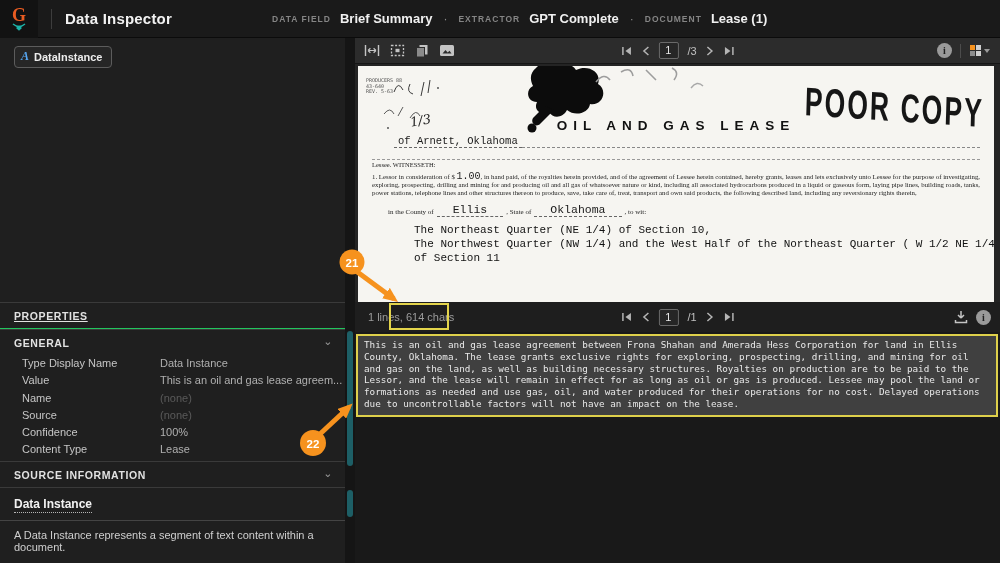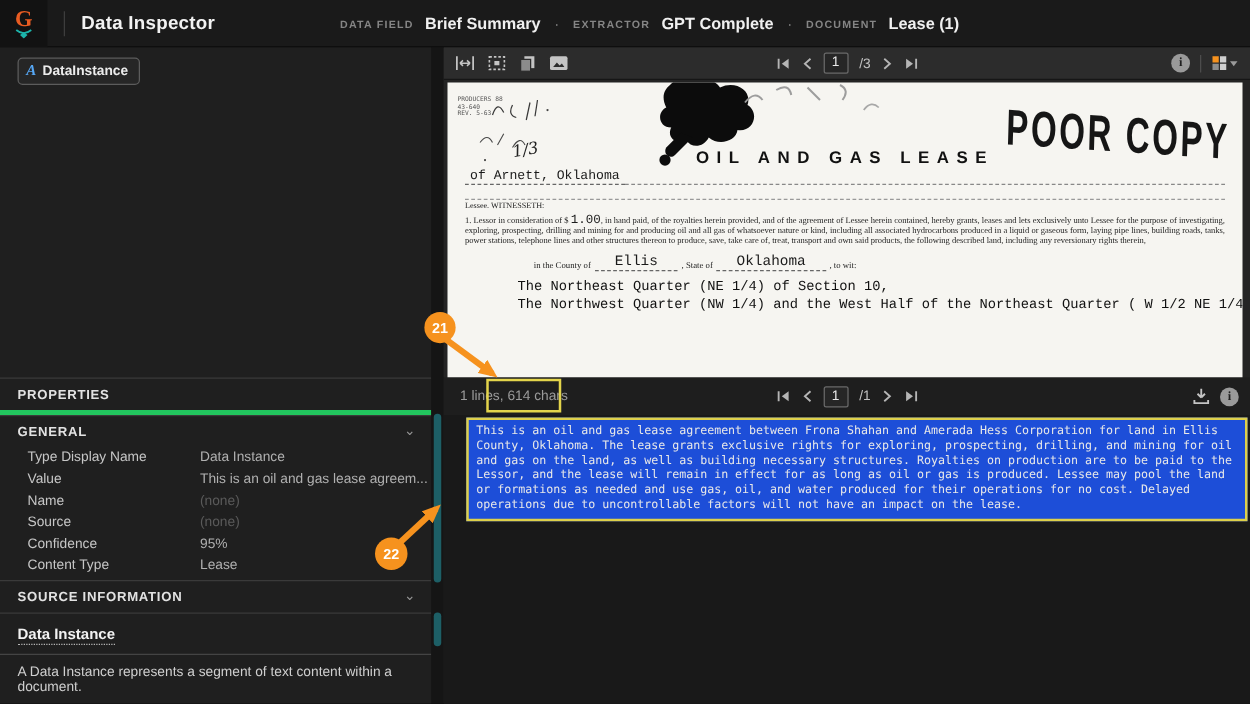--- a/index.html
+++ b/index.html
@@ -85,21 +85,21 @@
   .fp-amt { font-family:"Liberation Mono", monospace; font-size:10px; }
   .county-line { margin-top:5px; }
   .typed-big { font-family:"Liberation Mono", monospace; font-size:11.5px; border-bottom:1px dashed #666; padding:0 16px; }
   .legal { margin:6px 16px 0 42px; font-family:"Liberation Mono", monospace; font-size:11px; line-height:14px;
     color:#111; white-space:nowrap; }
   
   .stats-row { position:relative; height:30px; background:#1e1e1e; display:flex; align-items:center; }
   .stats-text { font-size:11px; color:#9b9b9b; padding-left:13px; }
   
   .summary-area { flex:1; background:#191919; position:relative; }
-  .summary-box { margin:2px 2px 0 18px; border:2px solid #ded04b; background:#1d4ed8;
+  .summary-box { margin:2px 2px 0 1px; border:2px solid #ded04b; background:#404040;
     padding:3px 6px 5px; font-family:"DejaVu Sans Mono", monospace; font-size:9.3px;
     line-height:11.8px; color:#e8e8e8; }
   
   .overlay { position:absolute; left:0; top:0; z-index:60; pointer-events:none; }
   .hl-rect { position:absolute; border:2px solid #e3d44b; z-index:40; pointer-events:none; }
   .badge-label { font-family:"Liberation Sans", sans-serif; }
   svg.ico { display:block; }
 </style>
 </head>
 <body>
@@ -130,21 +130,21 @@
 
   <div class="main">
 
     <div class="left-panel">
       <div class="chip">
         <span class="chip-icon">A</span>
         <span class="chip-label">DataInstance</span>
       </div>
 
       <div class="props">
-        <div class="sec-head" style="border-bottom:4px solid #22c55e;">PROPERTIES</div>
+        <div class="sec-head" style="border-bottom:1px solid #22c55e;text-decoration:underline;">PROPERTIES</div>
 
         <div class="sec-head">
           <span>GENERAL</span>
           <span class="chev">⌄</span>
         </div>
 
         <div class="prow">
           <span>Type Display Name</span>
           <span class="pval">Data Instance</span>
         </div>
@@ -155,21 +155,21 @@
         <div class="prow">
           <span>Name</span>
           <span class="pval muted">(none)</span>
         </div>
         <div class="prow">
           <span>Source</span>
           <span class="pval muted">(none)</span>
         </div>
         <div class="prow">
           <span>Confidence</span>
-          <span class="pval">95%</span>
+          <span class="pval">100%</span>
         </div>
         <div class="prow">
           <span>Content Type</span>
           <span class="pval">Lease</span>
         </div>
 
         <div class="sec-head" style="border-bottom:1px solid #3a3a3a; margin-top:2px;">
           <span>SOURCE INFORMATION</span>
           <span class="chev">⌄</span>
         </div>
@@ -284,41 +284,42 @@
             <path d="M120 20 q8 -10 14 -2 M145 10 q10 -6 12 4 M170 8 l10 10 M196 6 q8 4 2 12" stroke="#9d9d9d" stroke-width="1.6" fill="none"></path>
             <path d="M215 26 q6 -8 12 -2" stroke="#a8a8a8" stroke-width="1.4" fill="none"></path>
           </svg>
 
           <div class="poor-copy">POOR COPY</div>
 
           <div class="doc-title">OIL AND GAS LEASE</div>
 
           <div class="doc-body">
             <div class="fline" style="margin-top:2px;">
-              <span class="typed" style="margin-left:0;">of Arnett, Oklahoma</span>
+              <span class="typed" style="margin-left:22px;">of Arnett, Oklahoma</span>
               <span class="fill"></span>
             </div>
             <div class="rule-line"></div>
             <div class="fline" style="margin-top:1px;">
               <span class="tiny" style="padding-left:0;">Lessee. WITNESSETH:</span>
             </div>
             <div class="fine-print">
               <span>1. Lessor in consideration of $</span>
               <span class="fp-amt">1.00</span><span>, in hand paid, of the royalties herein provided, and of the agreement of Lessee herein contained, hereby grants, leases and lets exclusively unto Lessee for the purpose of investigating, exploring, prospecting, drilling and mining for and producing oil and all gas of whatsoever nature or kind, including all associated hydrocarbons produced in a liquid or gaseous form, laying pipe lines, building roads, tanks, power stations, telephone lines and other structures thereon to produce, save, take care of, treat, transport and own said products, the following described land, including any reversionary rights therein,</span>
             </div>
             <div class="fline county-line">
-              <span class="tiny" style="padding-left:16px;font-size:7px;margin-left:39px;">in the County of</span>
+              <span class="tiny" style="padding-left:16px;font-size:7px;">in the County of</span>
               <span class="typed-big">Ellis</span>
               <span class="tiny" style="font-size:7px;">, State of</span>
               <span class="typed-big">Oklahoma</span>
               <span class="tiny" style="font-size:7px;">, to wit:</span>
             </div>
             <div class="legal">
               <div>The Northeast Quarter (NE 1/4) of Section 10,</div>
               <div>The Northwest Quarter (NW 1/4) and the West Half of the Northeast Quarter ( W 1/2 NE 1/4)</div>
+              <div>of Section 11</div>
             </div>
           </div>
         </div>
       </div>
 
       <div class="stats-row">
         <span class="stats-text">1 lines, 614 chars</span>
         <div class="pagination">
           <span class="pg-btn">
             <svg class="ico" width="12" height="10" viewBox="0 0 12 10">

